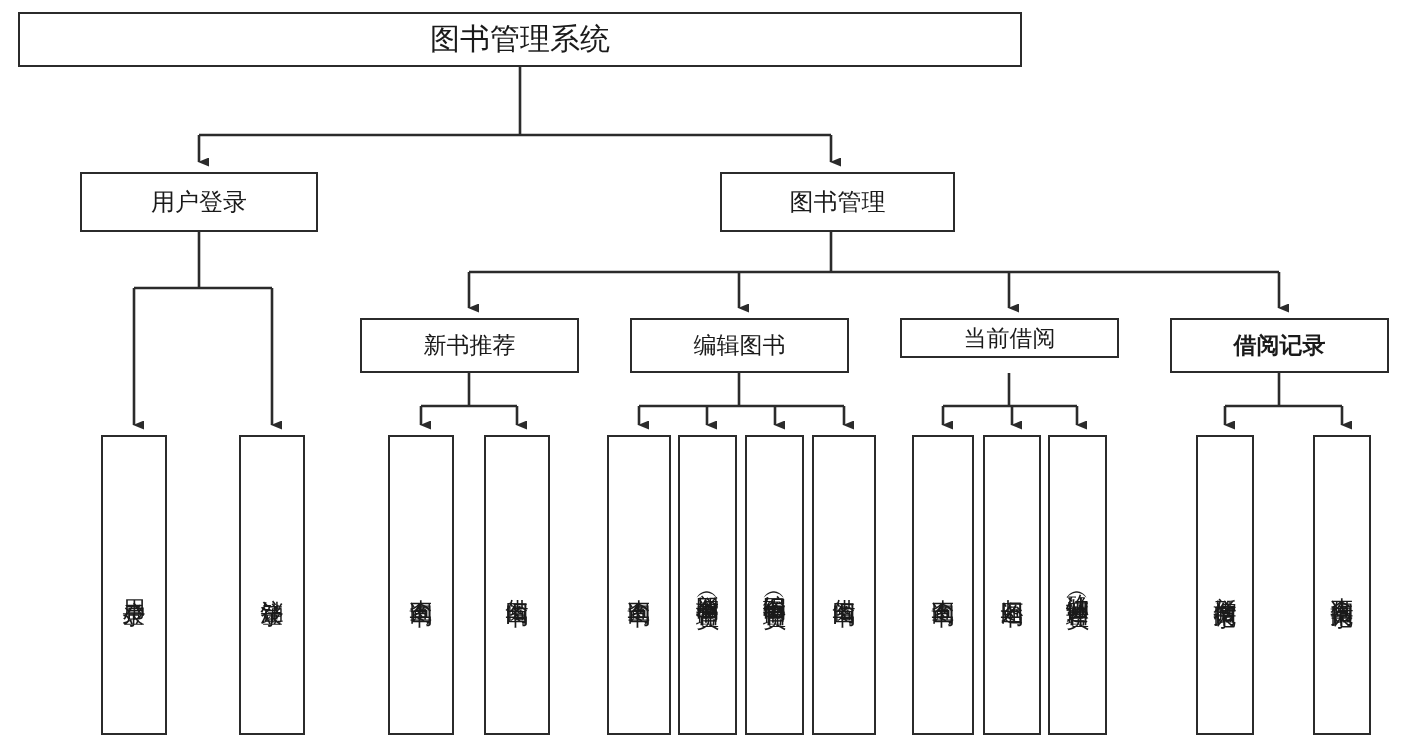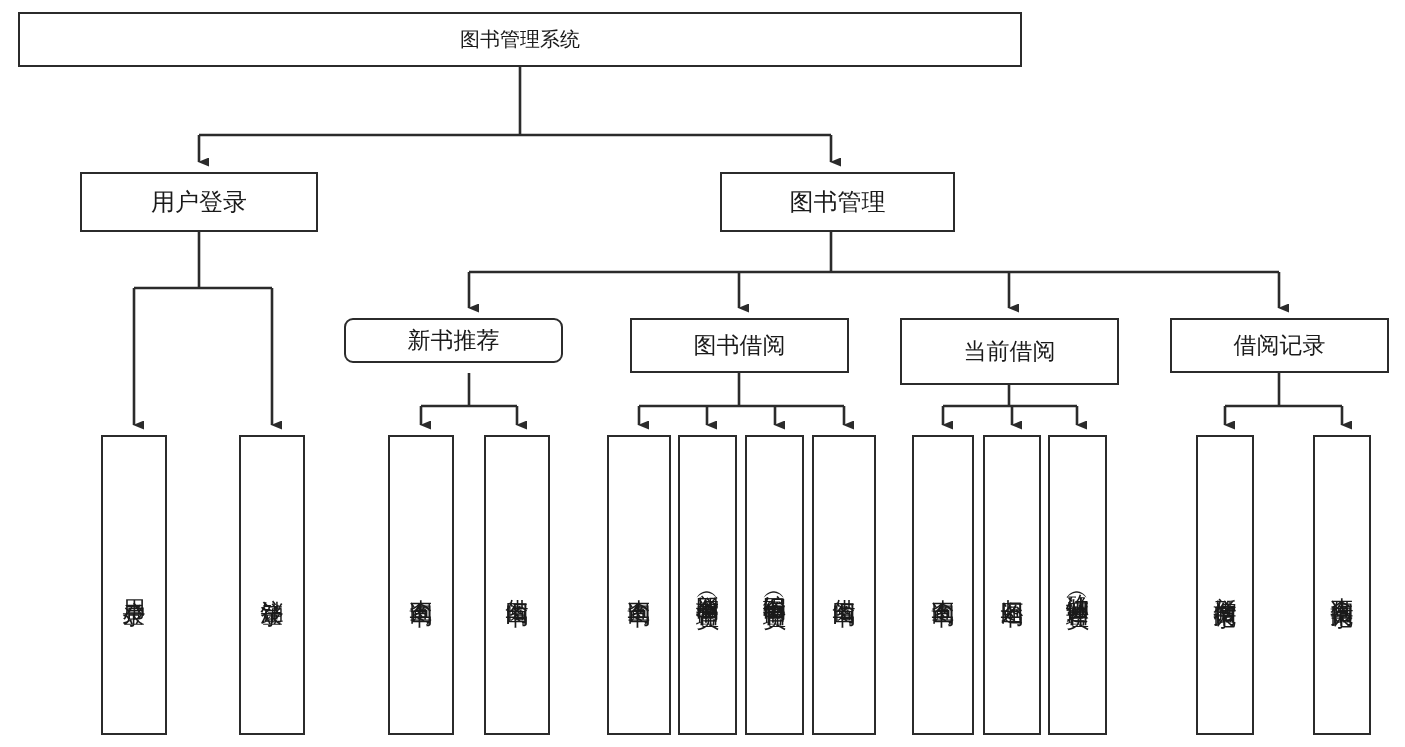--- a/index.html
+++ b/index.html
@@ -34,21 +34,21 @@
     justify-content: center;
     overflow: hidden;
   }
   .node-label {
     color: #1a1a1a;
     text-align: center;
     line-height: 1.15;
     white-space: nowrap;
   }
   .node-root .node-label {
-    font-size: 20px;
+    font-size: 30px;
   }
   .node-l1 .node-label {
     font-size: 24px;
   }
   .node-l2 .node-label {
     font-size: 23px;
   }
   
   .node-leaf {
     align-items: center;
@@ -134,30 +134,30 @@
     <span class="node-label">图书管理系统</span>
   </div>
 
   <div class="node-box node-l1" style="left: 80px; top: 172px; width: 238px; height: 60px;">
     <span class="node-label">用户登录</span>
   </div>
   <div class="node-box node-l1" style="left: 712px; top: 172px; width: 235px; height: 60px; margin-left: 8px;">
     <span class="node-label">图书管理</span>
   </div>
 
-  <div class="node-box node-l2" style="left: 344px; top: 318px; width: 219px; height: 45px; border-radius: 9px;">
+  <div class="node-box node-l2" style="left: 360px; top: 318px; width: 219px; height: 55px;">
     <span class="node-label">新书推荐</span>
   </div>
   <div class="node-box node-l2" style="left: 630px; top: 318px; width: 219px; height: 55px;">
-    <span class="node-label">图书借阅</span>
+    <span class="node-label">编辑图书</span>
   </div>
-  <div class="node-box node-l2" style="left: 900px; top: 318px; width: 219px; height: 67px;">
+  <div class="node-box node-l2" style="left: 900px; top: 318px; width: 219px; height: 40px;">
     <span class="node-label">当前借阅</span>
   </div>
-  <div class="node-box node-l2" style="left: 1170px; top: 318px; width: 219px; height: 55px;">
+  <div class="node-box node-l2" style="left: 1170px; top: 318px; width: 219px; height: 55px; font-weight: bold;">
     <span class="node-label">借阅记录</span>
   </div>
 
   <div class="node-box node-leaf" style="left: 101px; top: 435px; width: 66px; height: 300px;">
     <span class="node-label">用户登录</span>
   </div>
   <div class="node-box node-leaf" style="left: 239px; top: 435px; width: 66px; height: 300px;">
     <span class="node-label">注销登录</span>
   </div>
   <div class="node-box node-leaf" style="left: 388px; top: 435px; width: 66px; height: 300px;">

